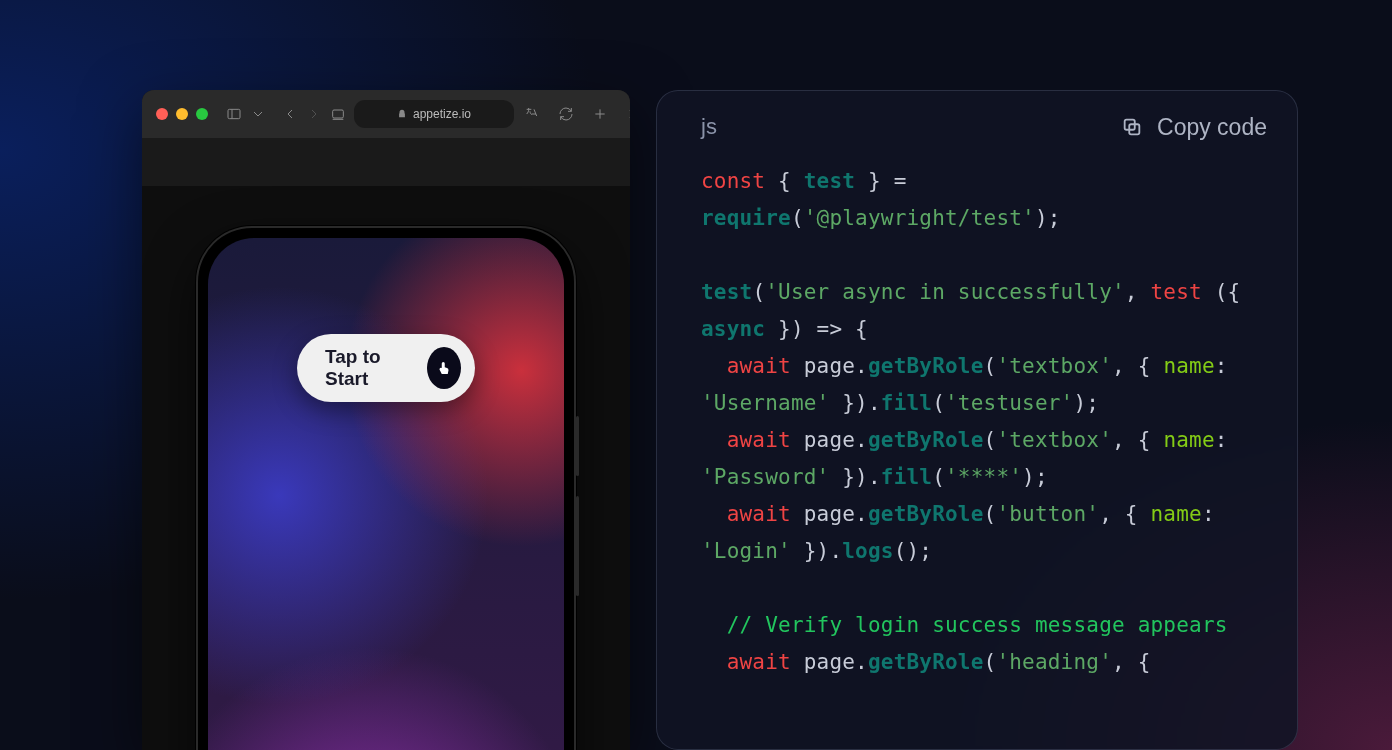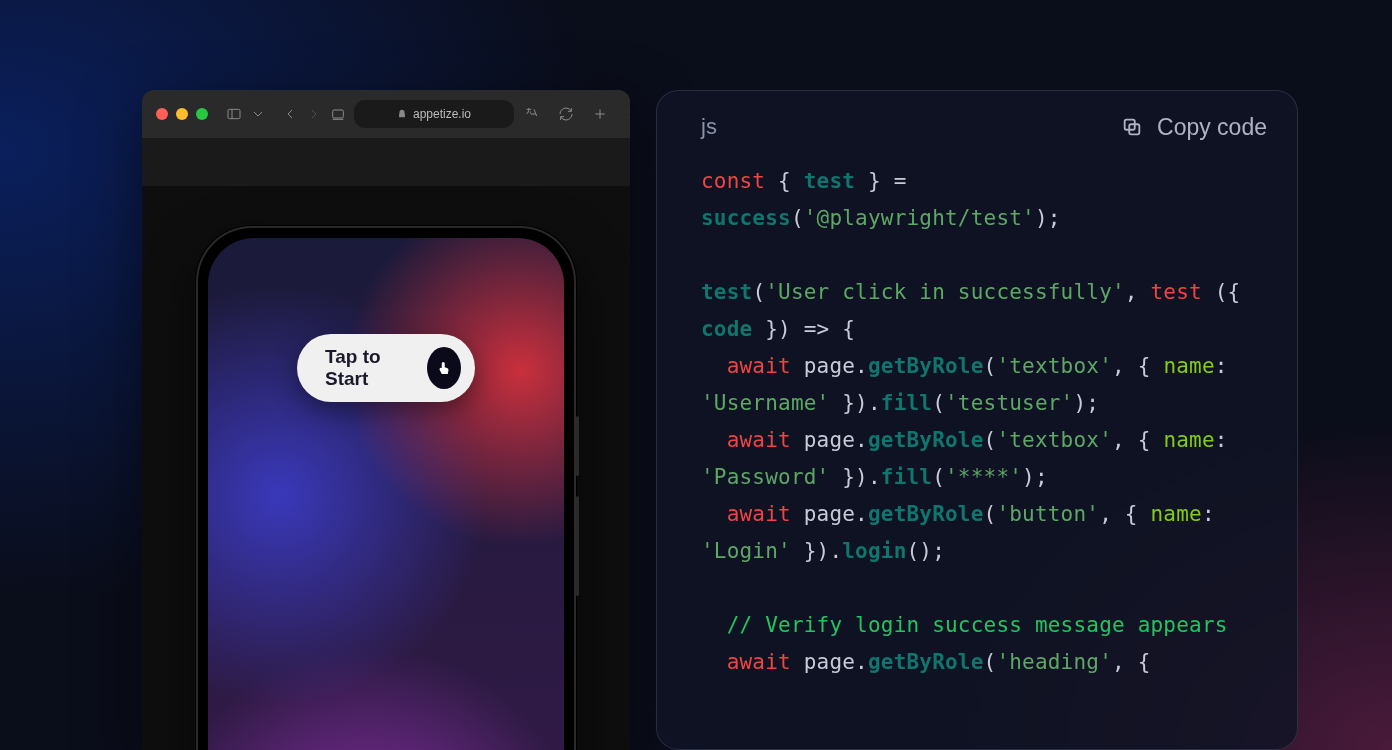--- a/index.html
+++ b/index.html
@@ -278,22 +278,22 @@
   <div class="code-header">
     <span>js</span>
     <div class="copy-code">
       <svg viewBox="0 0 24 24">
           <rect x="9" y="9" width="11" height="11" rx="2"></rect>
           <rect x="4" y="4" width="11" height="11" rx="2"></rect>
         </svg>
       <span>Copy code</span>
     </div>
   </div>
-  <div class="code-body"><span class="k">const</span><span class="p"> { </span><span class="f">test</span><span class="p"> } = </span><span class="f">success</span><span class="p">(</span><span class="s">'@playwright/test'</span><span class="p">);</span>
+  <div class="code-body"><span class="k">const</span><span class="p"> { </span><span class="f">test</span><span class="p"> } = </span><span class="f">require</span><span class="p">(</span><span class="s">'@playwright/test'</span><span class="p">);</span>
 <span class="p"></span>
-<span class="f">test</span><span class="p">(</span><span class="s">'User click in successfully'</span><span class="p">, </span><span class="k">test</span><span class="p"> ({ </span><span class="f">code</span><span class="p"> }) =&gt; {</span>
+<span class="f">test</span><span class="p">(</span><span class="s">'User async in successfully'</span><span class="p">, </span><span class="k">test</span><span class="p"> ({ </span><span class="f">async</span><span class="p"> }) =&gt; {</span>
 <span class="p">  </span><span class="k">await</span><span class="p"> page.</span><span class="f">getByRole</span><span class="p">(</span><span class="s">'textbox'</span><span class="p">, { </span><span class="n">name</span><span class="p">: </span><span class="s">'Username'</span><span class="p"> }).</span><span class="f">fill</span><span class="p">(</span><span class="s">'testuser'</span><span class="p">);</span>
 <span class="p">  </span><span class="k">await</span><span class="p"> page.</span><span class="f">getByRole</span><span class="p">(</span><span class="s">'textbox'</span><span class="p">, { </span><span class="n">name</span><span class="p">: </span><span class="s">'Password'</span><span class="p"> }).</span><span class="f">fill</span><span class="p">(</span><span class="s">'****'</span><span class="p">);</span>
-<span class="p">  </span><span class="k">await</span><span class="p"> page.</span><span class="f">getByRole</span><span class="p">(</span><span class="s">'button'</span><span class="p">, { </span><span class="n">name</span><span class="p">: </span><span class="s">'Login'</span><span class="p"> }).</span><span class="f">login</span><span class="p">();</span>
+<span class="p">  </span><span class="k">await</span><span class="p"> page.</span><span class="f">getByRole</span><span class="p">(</span><span class="s">'button'</span><span class="p">, { </span><span class="n">name</span><span class="p">: </span><span class="s">'Login'</span><span class="p"> }).</span><span class="f">logs</span><span class="p">();</span>
 <span class="p"></span>
 <span class="p">  </span><span class="c">// Verify login success message appears</span>
 <span class="p">  </span><span class="k">await</span><span class="p"> page.</span><span class="f">getByRole</span><span class="p">(</span><span class="s">'heading'</span><span class="p">, {</span></div>
 </div>
 
 </body></html>

